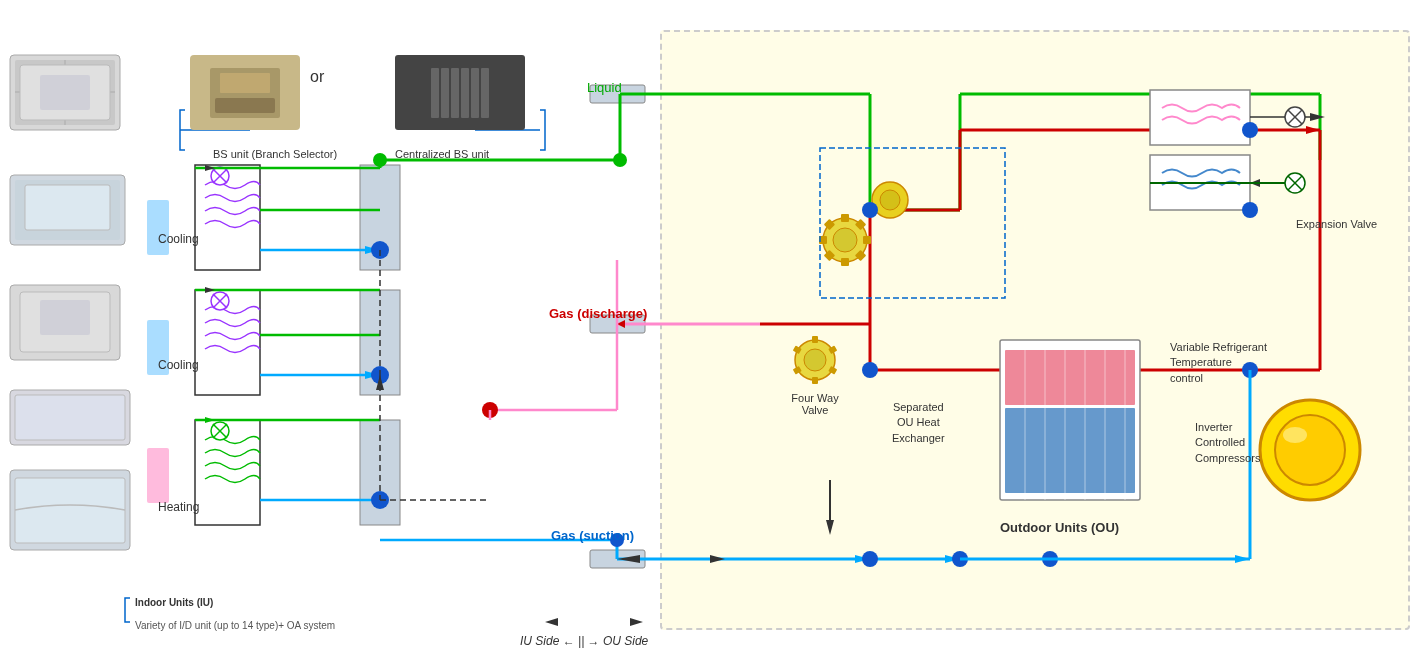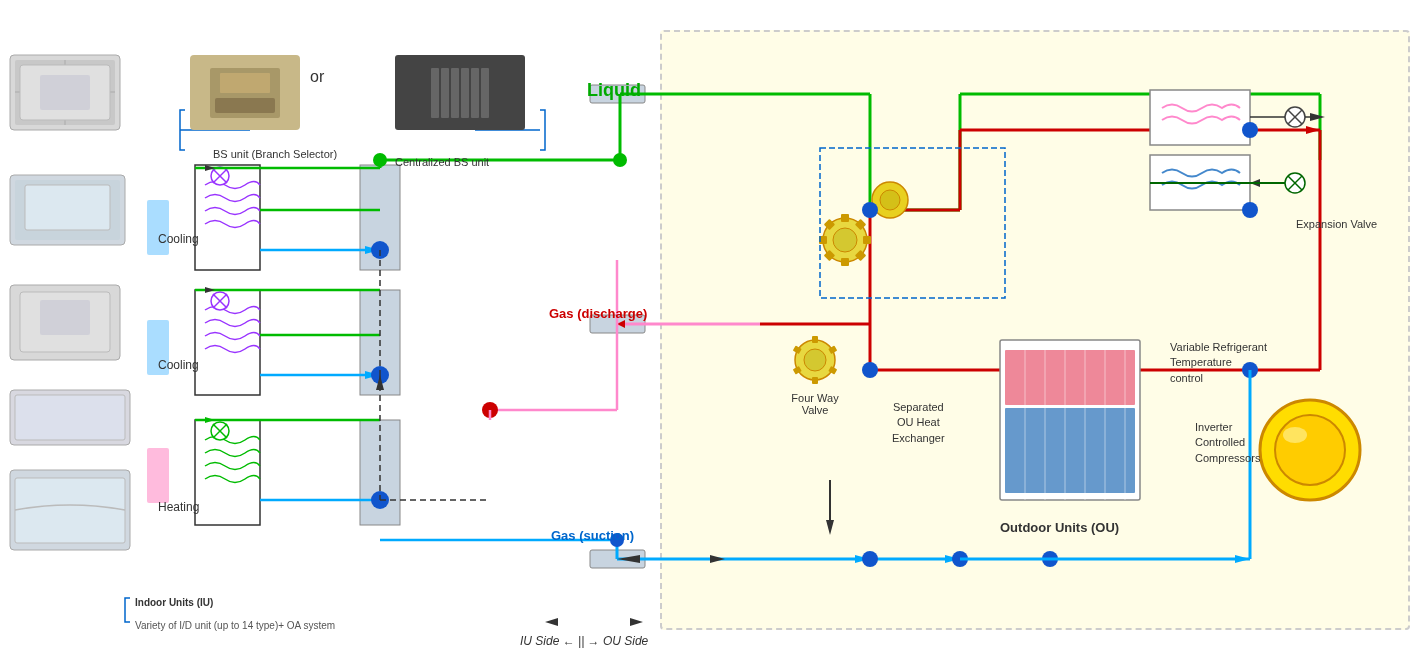--- a/index.html
+++ b/index.html
@@ -35,22 +35,22 @@
 
     
     .label-text {
       position: absolute;
       font-size: 11px;
       color: #333;
     }
 
     .label-green {
       color: #00aa00;
-      font-weight: bold;
-      font-size: 18px;
+      font-weight: normal;
+      font-size: 13px;
       padding-left: 20px;
     }
     .label-red {
       color: #cc0000;
       font-weight: bold;
       font-size: 13px;
       text-align: right;
     }
     .label-blue {
       color: #0066cc;
@@ -349,21 +349,21 @@
     <circle cx="380" cy="160" r="7" fill="#00bb00"></circle>
 
     <circle cx="617" cy="540" r="7" fill="#1155cc"></circle>
 
   </svg>
 
   <div class="label-text" style="left:185px; top:148px; font-size:11px;padding-left:28px;">BS unit (Branch Selector)</div>
 
   <div class="label-text" style="left:310px; top:68px; font-size:16px;">or</div>
 
-  <div class="label-text" style="left:395px; top:148px; font-size:11px;margin-top:8px;">Centralized BS unit</div>
+  <div class="label-text" style="left:395px; top:148px; font-size:11px;">Centralized BS unit</div>
 
   <div style="position:absolute; left:190px; top:55px; width:110px; height:75px; background:#c8b888; border-radius:4px; display:flex; align-items:center; justify-content:center;">
     <div style="width:70px; height:50px; background:#a89868; border-radius:2px; display:flex; align-items:center; justify-content:center; position:relative;">
       <div style="position:absolute; bottom:5px; left:5px; right:5px; height:15px; background:#8a7850; border-radius:2px;"></div>
       <div style="position:absolute; top:5px; left:10px; right:10px; height:20px; background:#c0a870; border-radius:1px;"></div>
     </div>
   </div>
 
   <div style="position:absolute; left:395px; top:55px; width:130px; height:75px; background:#444; border-radius:3px; display:flex; align-items:center; justify-content:center; overflow:hidden;">
     <div style="display:flex; gap:2px;">

